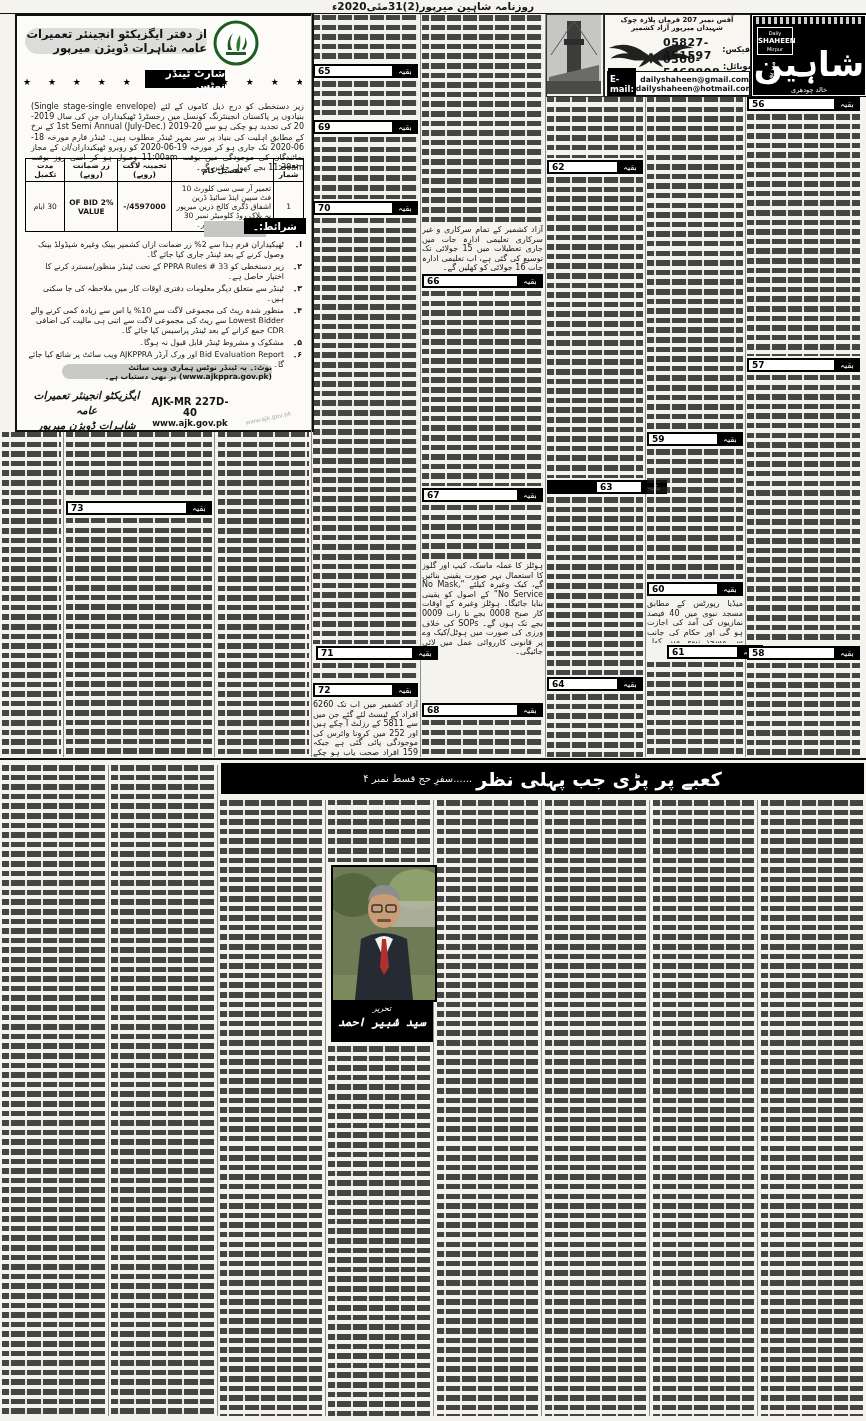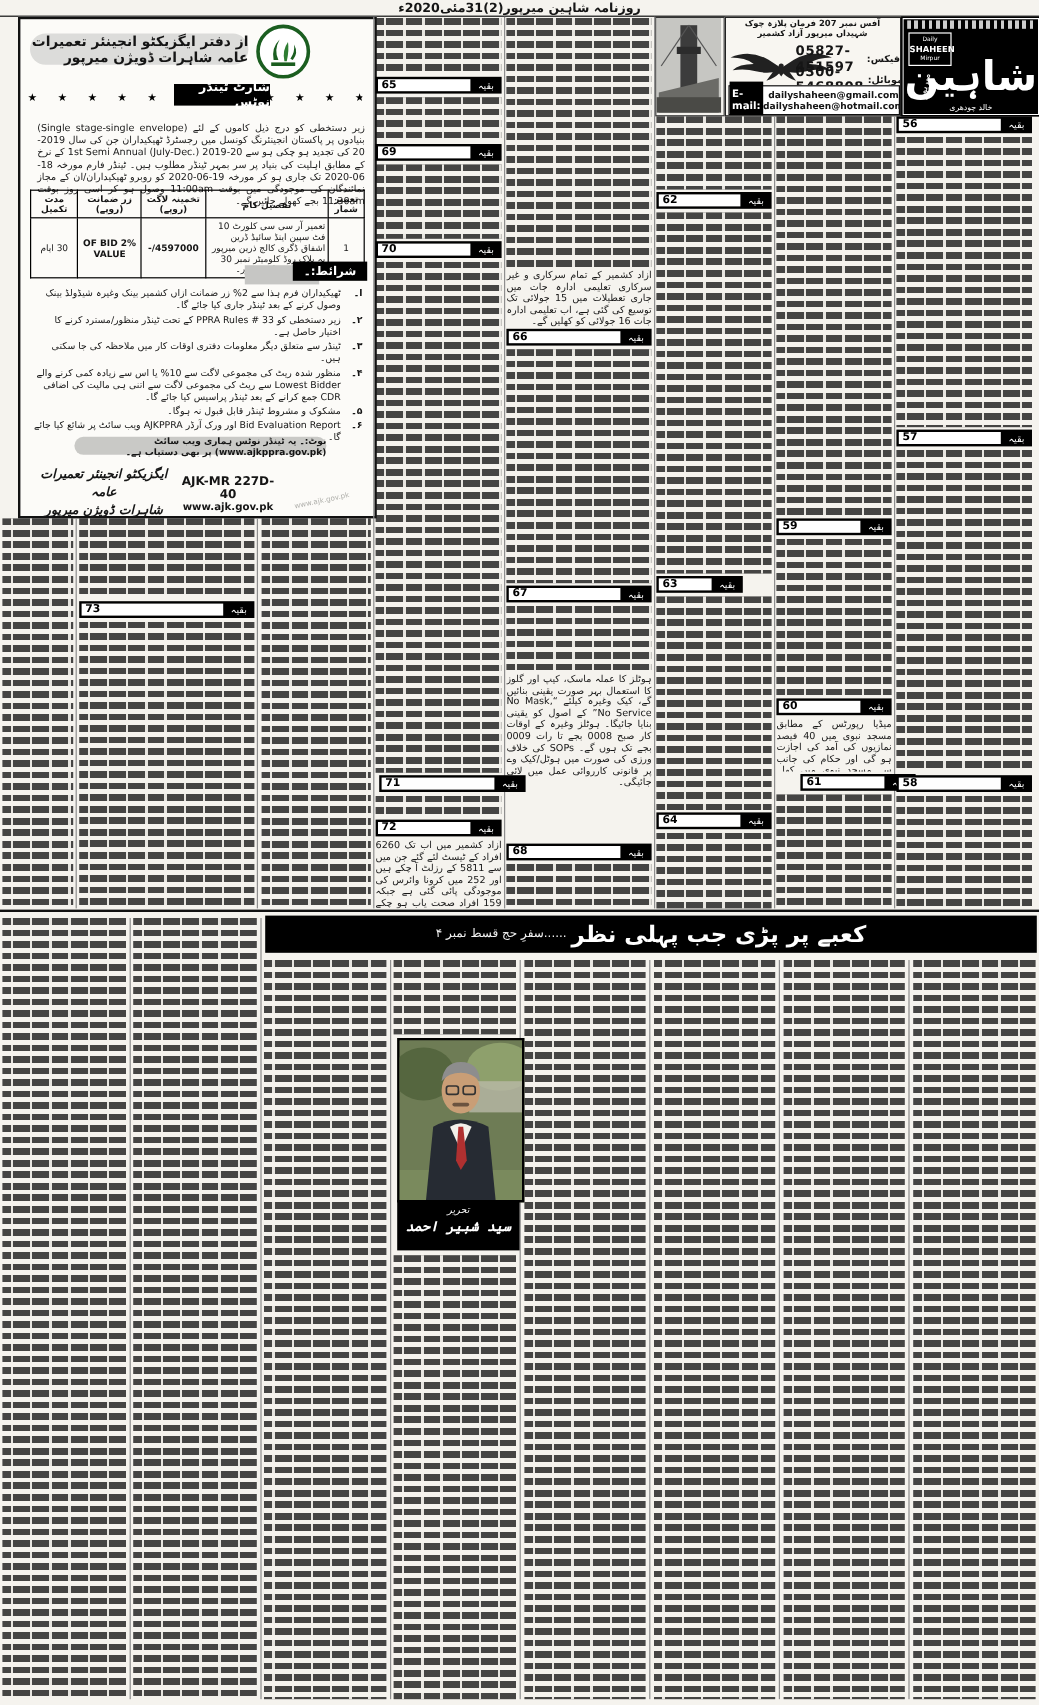--- a/index.html
+++ b/index.html
@@ -271,21 +271,21 @@
   <div class="greek" style="left:422px;top:720px;width:121px;height:37px;"></div>
 
   <div class="greek" style="left:547px;top:97px;width:96px;height:61px;"></div>
   <div class="cbar" style="left:547px;top:160px;width:96px;">
     <div class="box">
         <span class="num">62</span>
       </div>
     <span class="lbl">بقیہ</span>
   </div>
   <div class="greek" style="left:547px;top:177px;width:96px;height:301px;"></div>
-  <div class="cbar" style="left:547px;top:480px;width:72px;">
+  <div class="cbar" style="left:547px;top:480px;width:72px;padding-left:48px;">
     <div class="box">
         <span class="num">63</span>
       </div>
     <span class="lbl">بقیہ</span>
   </div>
   <div class="greek" style="left:547px;top:497px;width:96px;height:178px;"></div>
   <div class="cbar" style="left:547px;top:677px;width:96px;">
     <div class="box">
         <span class="num">64</span>
       </div>

